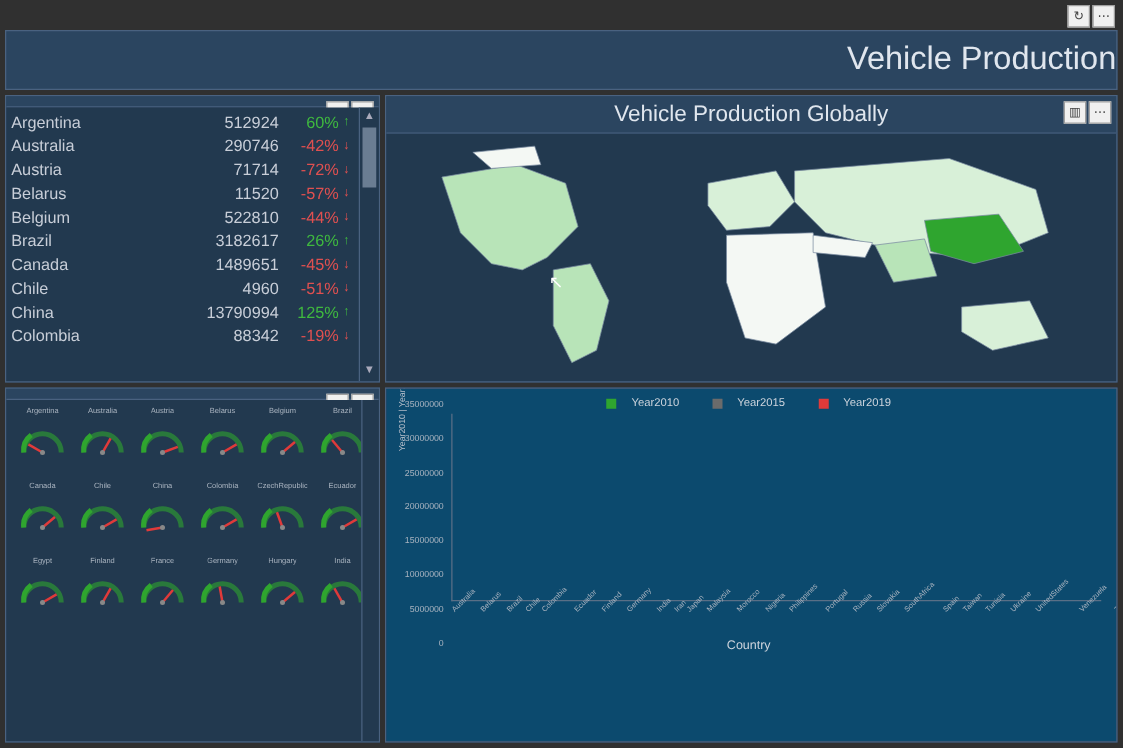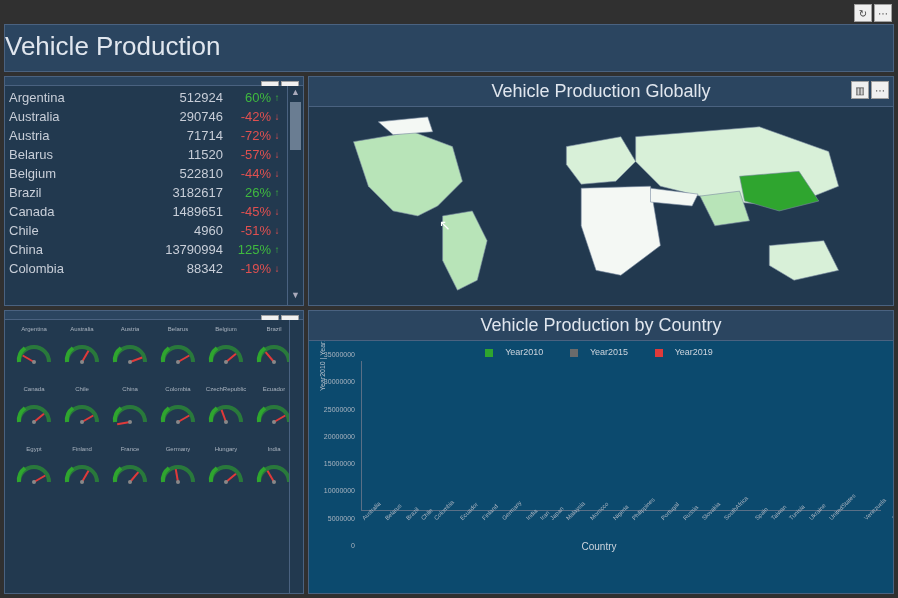--- a/index.html
+++ b/index.html
@@ -40,21 +40,21 @@
   .panel {
     background: #2b4560;
     border: 1px solid #4a6280;
     color: #d8dee6;
     display: flex;
     flex-direction: column;
     overflow: hidden;
   }
   .title-panel {
     grid-column: 1 / -1;
-    text-align: left;
+    text-align: right;
     font-size: 26px;
     font-weight: 300;
     color: #e0e6ee;
     padding: 6px 0;
   }
   .panel-header {
     background: #2b4560;
     text-align: center;
     font-size: 18px;
     font-weight: 300;
@@ -445,23 +445,20 @@
               <path d="M4 26 A15 15 0 0 1 10 12" fill="none" stroke="#2fa52f" stroke-width="4"></path>
               <line x1="19" y1="26" x2="12.499999999999995" y2="14.741669750802302" stroke="#e03a3a" stroke-width="2"></line>
               <circle cx="19" cy="26" r="2" fill="#888"></circle>
             </svg></div>
         </div>
         <div class="gauge-scroll"></div>
     </div>
   </div>
 
   <div class="panel">
-    <div class="panel-header">
-      <span>Vehicle Production by Country</span>
-    </div>
     <div class="panel-body bar-body">
       <div class="legend">
         <span><span class="lg-swatch c2010"></span><span>Year2010</span></span>
         <span><span class="lg-swatch c2015"></span><span>Year2015</span></span>
         <span><span class="lg-swatch c2019"></span><span>Year2019</span></span>
       </div>
       <div style="position:relative;">
         <div class="y-axis-label">Year2010 | Year2015 | Year2019</div>
         <div class="y-ticks" id="y-ticks">
             <div class="y-tick" style="bottom: 0%;">0</div>

